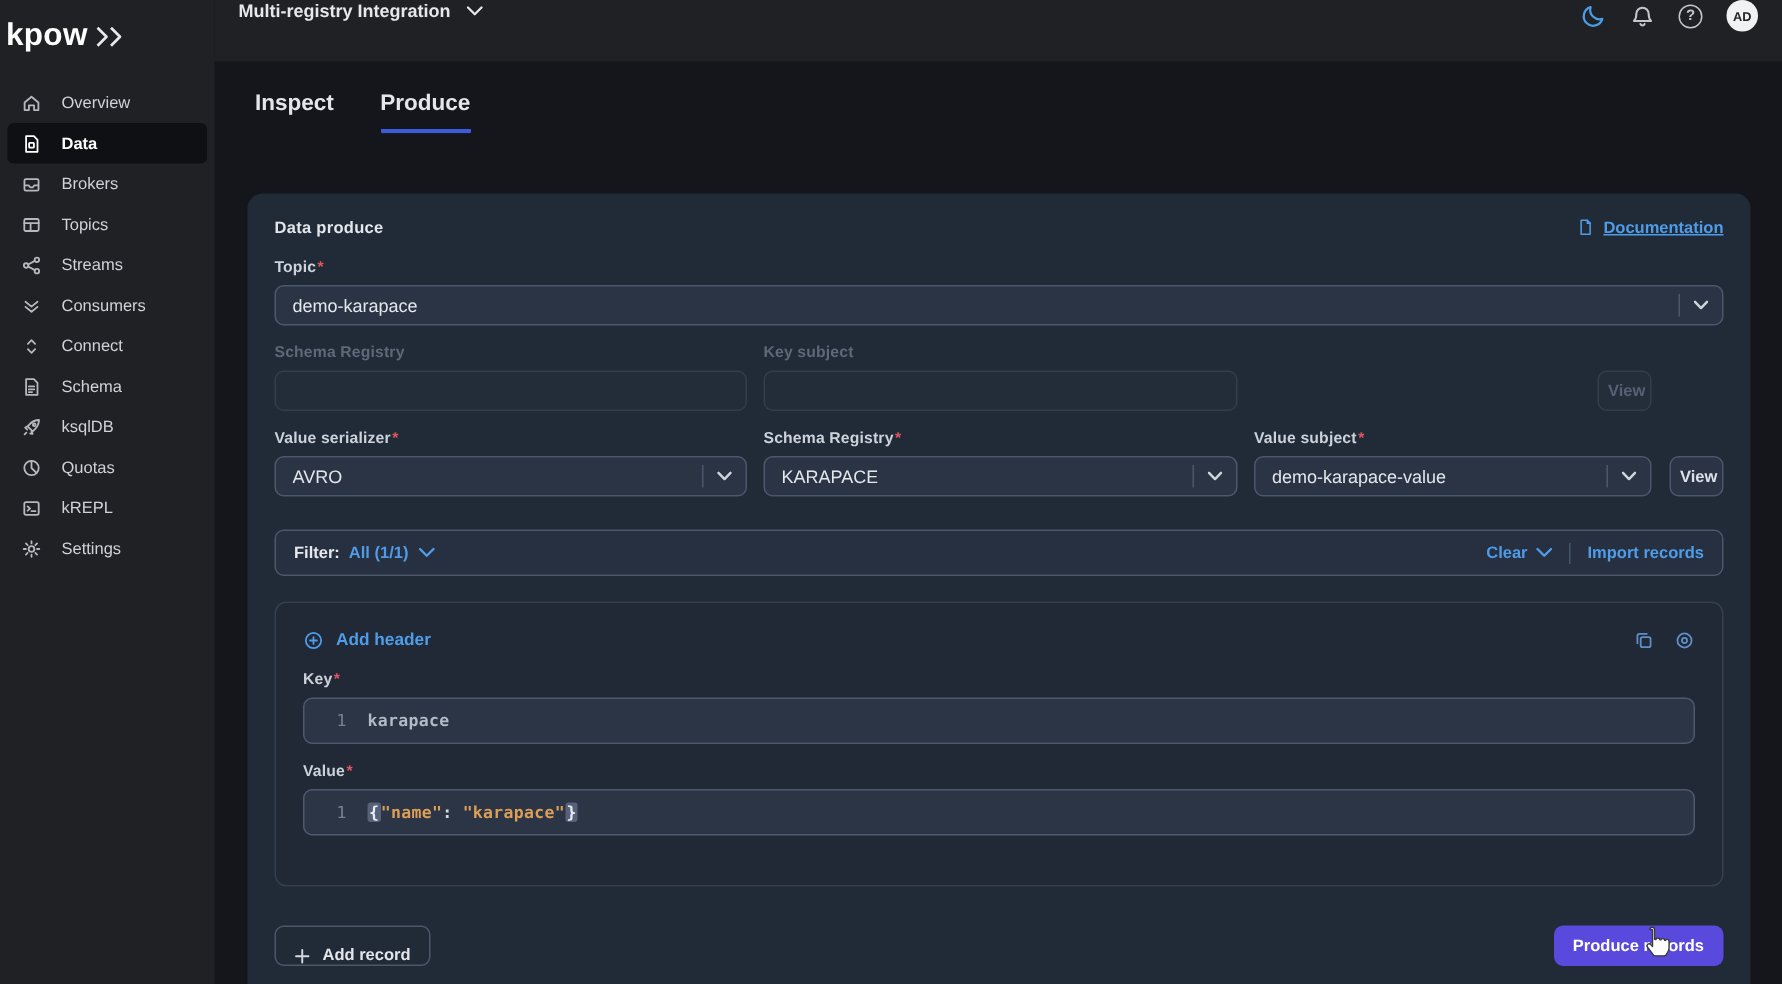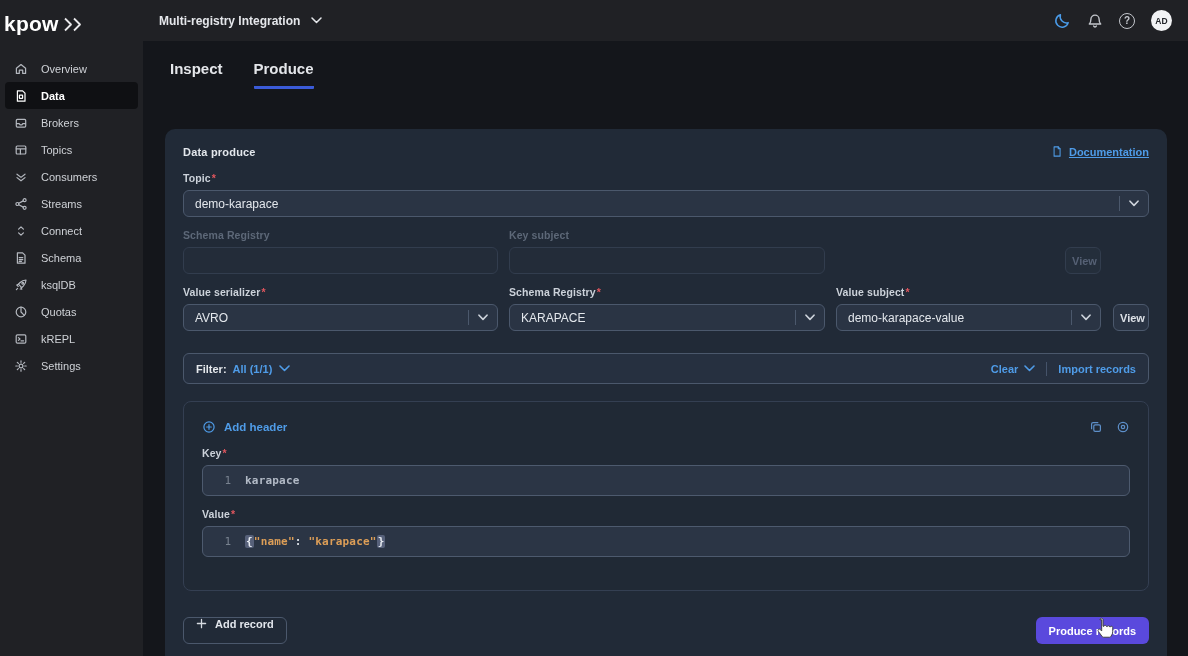--- a/index.html
+++ b/index.html
@@ -12,21 +12,21 @@
   .logo-text{color:#fff;font-size:21px;font-weight:700;letter-spacing:.2px}
   .nav{margin-top:7px}
   .nav-item{height:27px;display:flex;align-items:center;gap:13px;padding-left:9px;margin:0 5px;border-radius:4px;cursor:pointer}
   .nav-item.active{background:#0f1013}
   .nav-label{font-size:11px;color:#cfd2d7;font-weight:500}
   .nav-item.active .nav-label{color:#fff;font-weight:700}
   .nav-ic{flex:0 0 auto;stroke:#b4b8bf;fill:none;stroke-width:1.2;stroke-linecap:round;stroke-linejoin:round}
   .nav-item.active .nav-ic{stroke:#fff}
 
   
-  .topbar{position:absolute;left:143px;top:0;width:1045px;height:41px;background:#202125;display:flex;align-items:center;justify-content:space-between;padding:0 16px;box-sizing:border-box;z-index:1}
+  .topbar{position:absolute;left:143px;top:0;width:1045px;height:41px;background:#202125;display:flex;align-items:flex-start;justify-content:space-between;padding:0 16px;box-sizing:border-box;z-index:1}
   .env{display:flex;align-items:center;gap:11px;color:#e5e7eb;font-size:12px;font-weight:600;cursor:pointer}
   .top-icons{display:flex;align-items:center;gap:16px}
   .ticon{cursor:pointer}
   .help{width:16px;height:16px;border:1.4px solid #c3c6cc;border-radius:50%;color:#c3c6cc;font-size:10px;font-weight:700;display:flex;align-items:center;justify-content:center;box-sizing:border-box;cursor:pointer}
   .avatar{width:21px;height:21px;border-radius:50%;background:#f1f2f4;color:#23252a;font-size:8.5px;font-weight:700;display:flex;align-items:center;justify-content:center;cursor:pointer}
 
   
   .content{position:absolute;left:143px;top:41px;width:1045px;height:615px;background:#14161b}
   .tabs{position:absolute;left:27px;top:19px;display:flex;gap:31px}
   .tab{font-size:15px;font-weight:600;color:#e4e6ea;padding-bottom:9px;cursor:pointer;border-bottom:3px solid transparent;border-radius:1px}
@@ -73,21 +73,21 @@
   .rc-icons svg{stroke:#5d8fc9;fill:none;stroke-width:1.2;stroke-linejoin:round;cursor:pointer}
 
   .editor{height:31px;background:#2b3545;border:1px solid #4d5a6e;border-radius:6px;display:flex;align-items:center;box-sizing:border-box;font-family:"DejaVu Sans Mono",monospace;font-size:11px;cursor:text}
   .ln{width:28px;text-align:right;color:#78828f;user-select:none}
   .code{margin-left:14px;color:#b2bac6;letter-spacing:.2px;font-weight:600}
   .tok-b{color:#e8ecf2;background:#57617a;border-radius:2px;padding:0 1px;font-weight:700}
   .tok-s{color:var(--code-string);font-weight:700}
   .tok-p{color:#d4d9e0;font-weight:600}
 
   .footer{margin-top:26px;display:flex;justify-content:space-between;align-items:center}
-  .add-record{display:flex;gap:8px;align-items:flex-start;height:27px;padding:0 12px;border:1px solid #4b586c;border-radius:6px;background:transparent;color:#e2e6ec;font-size:11px;font-weight:600;cursor:pointer;font-family:inherit}
+  .add-record{display:flex;gap:8px;align-items:flex-end;height:27px;padding:0 12px;border:1px solid #4b586c;border-radius:6px;background:transparent;color:#e2e6ec;font-size:11px;font-weight:600;cursor:pointer;font-family:inherit}
   .add-record svg{stroke:#d6dae0;fill:none;stroke-width:1.4;stroke-linecap:round}
   .produce{height:27px;padding:0 13px;border:none;border-radius:6px;background:var(--primary-button);color:#fff;font-size:11px;font-weight:600;cursor:pointer;font-family:inherit}
 
   .cursor{position:absolute;left:1093px;top:617px;z-index:50;pointer-events:none}
 </style>
 </head>
 <body>
 
 <aside class="sidebar">
   <div class="logo">
@@ -119,32 +119,32 @@
     </div>
     <div class="nav-item">
       <svg class="nav-ic" width="14" height="14" viewBox="0 0 14 14">
           <rect x="2.2" y="3" width="9.6" height="8" rx="1"></rect>
           <path d="M2.2 5.8h9.6M6.4 5.8V11"></path>
         </svg>
       <span class="nav-label">Topics</span>
     </div>
     <div class="nav-item">
       <svg class="nav-ic" width="14" height="14" viewBox="0 0 14 14">
-          <path d="M3 4.2l4 3.2 4-3.2M3 7.6l4 3.2 4-3.2"></path>
-        </svg>
-      <span class="nav-label">Consumers</span>
-    </div>
-    <div class="nav-item">
-      <svg class="nav-ic" width="14" height="14" viewBox="0 0 14 14">
           <circle cx="10.6" cy="3.2" r="1.5"></circle>
           <circle cx="3.4" cy="7" r="1.5"></circle>
           <circle cx="10.6" cy="10.8" r="1.5"></circle>
           <path d="M4.8 6.3l4.4-2.4M4.8 7.7l4.4 2.4"></path>
         </svg>
       <span class="nav-label">Streams</span>
+    </div>
+    <div class="nav-item">
+      <svg class="nav-ic" width="14" height="14" viewBox="0 0 14 14">
+          <path d="M3 4.2l4 3.2 4-3.2M3 7.6l4 3.2 4-3.2"></path>
+        </svg>
+      <span class="nav-label">Consumers</span>
     </div>
     <div class="nav-item">
       <svg class="nav-ic" width="14" height="14" viewBox="0 0 14 14">
           <path d="M4.6 5.2 7 2.8l2.4 2.4M4.6 8.8 7 11.2l2.4-2.4"></path>
         </svg>
       <span class="nav-label">Connect</span>
     </div>
     <div class="nav-item">
       <svg class="nav-ic" width="14" height="14" viewBox="0 0 14 14">
           <path d="M3.4 1.8h5.2L11 4.2v8H3.4z"></path>

